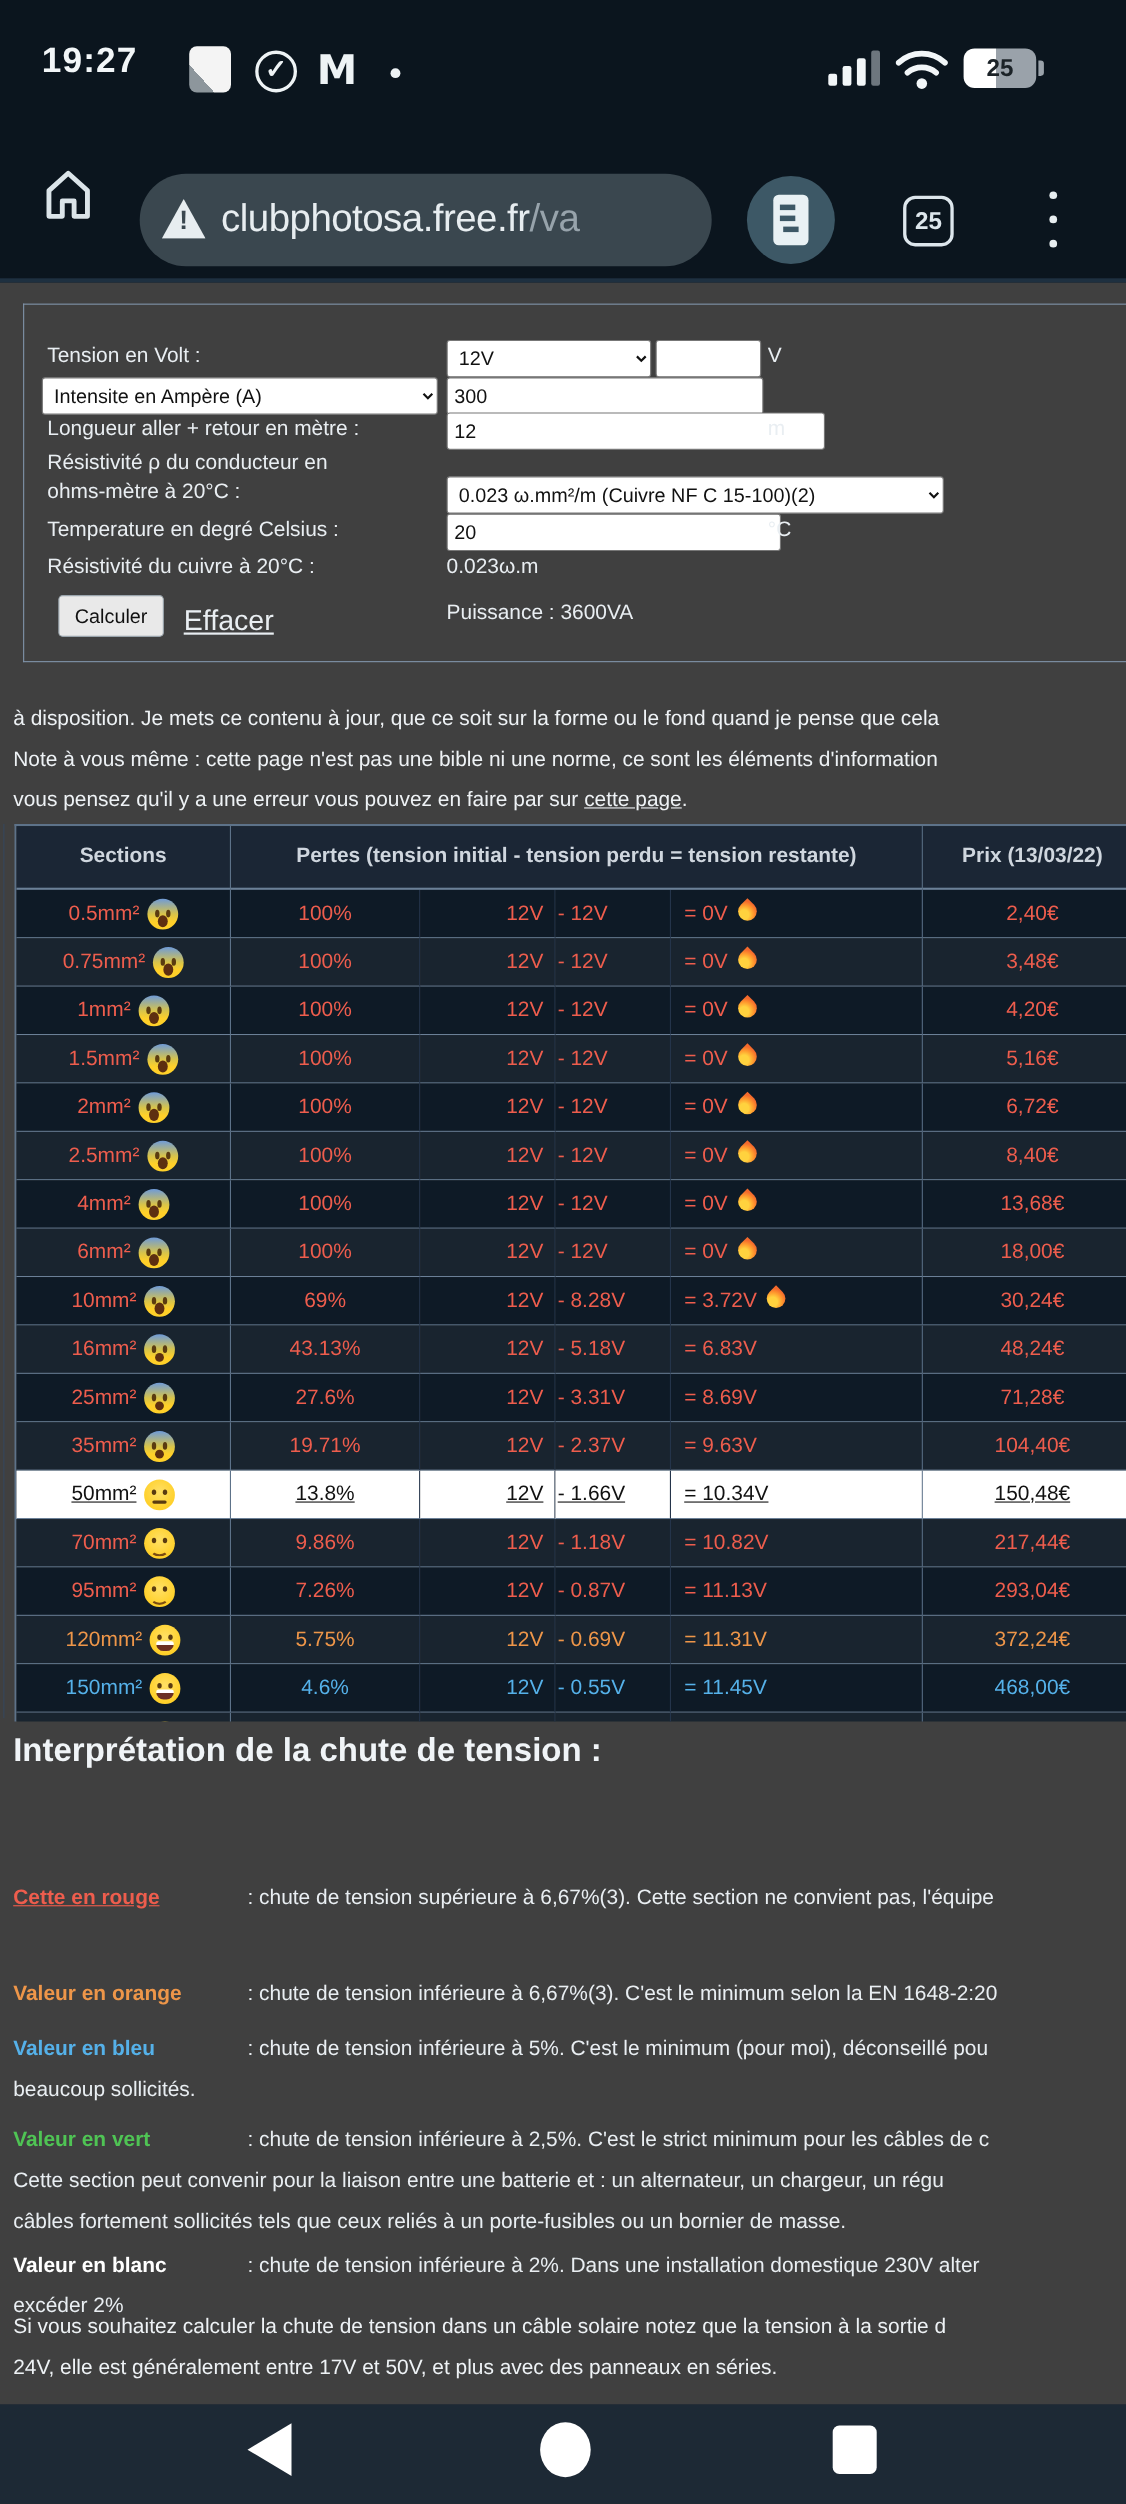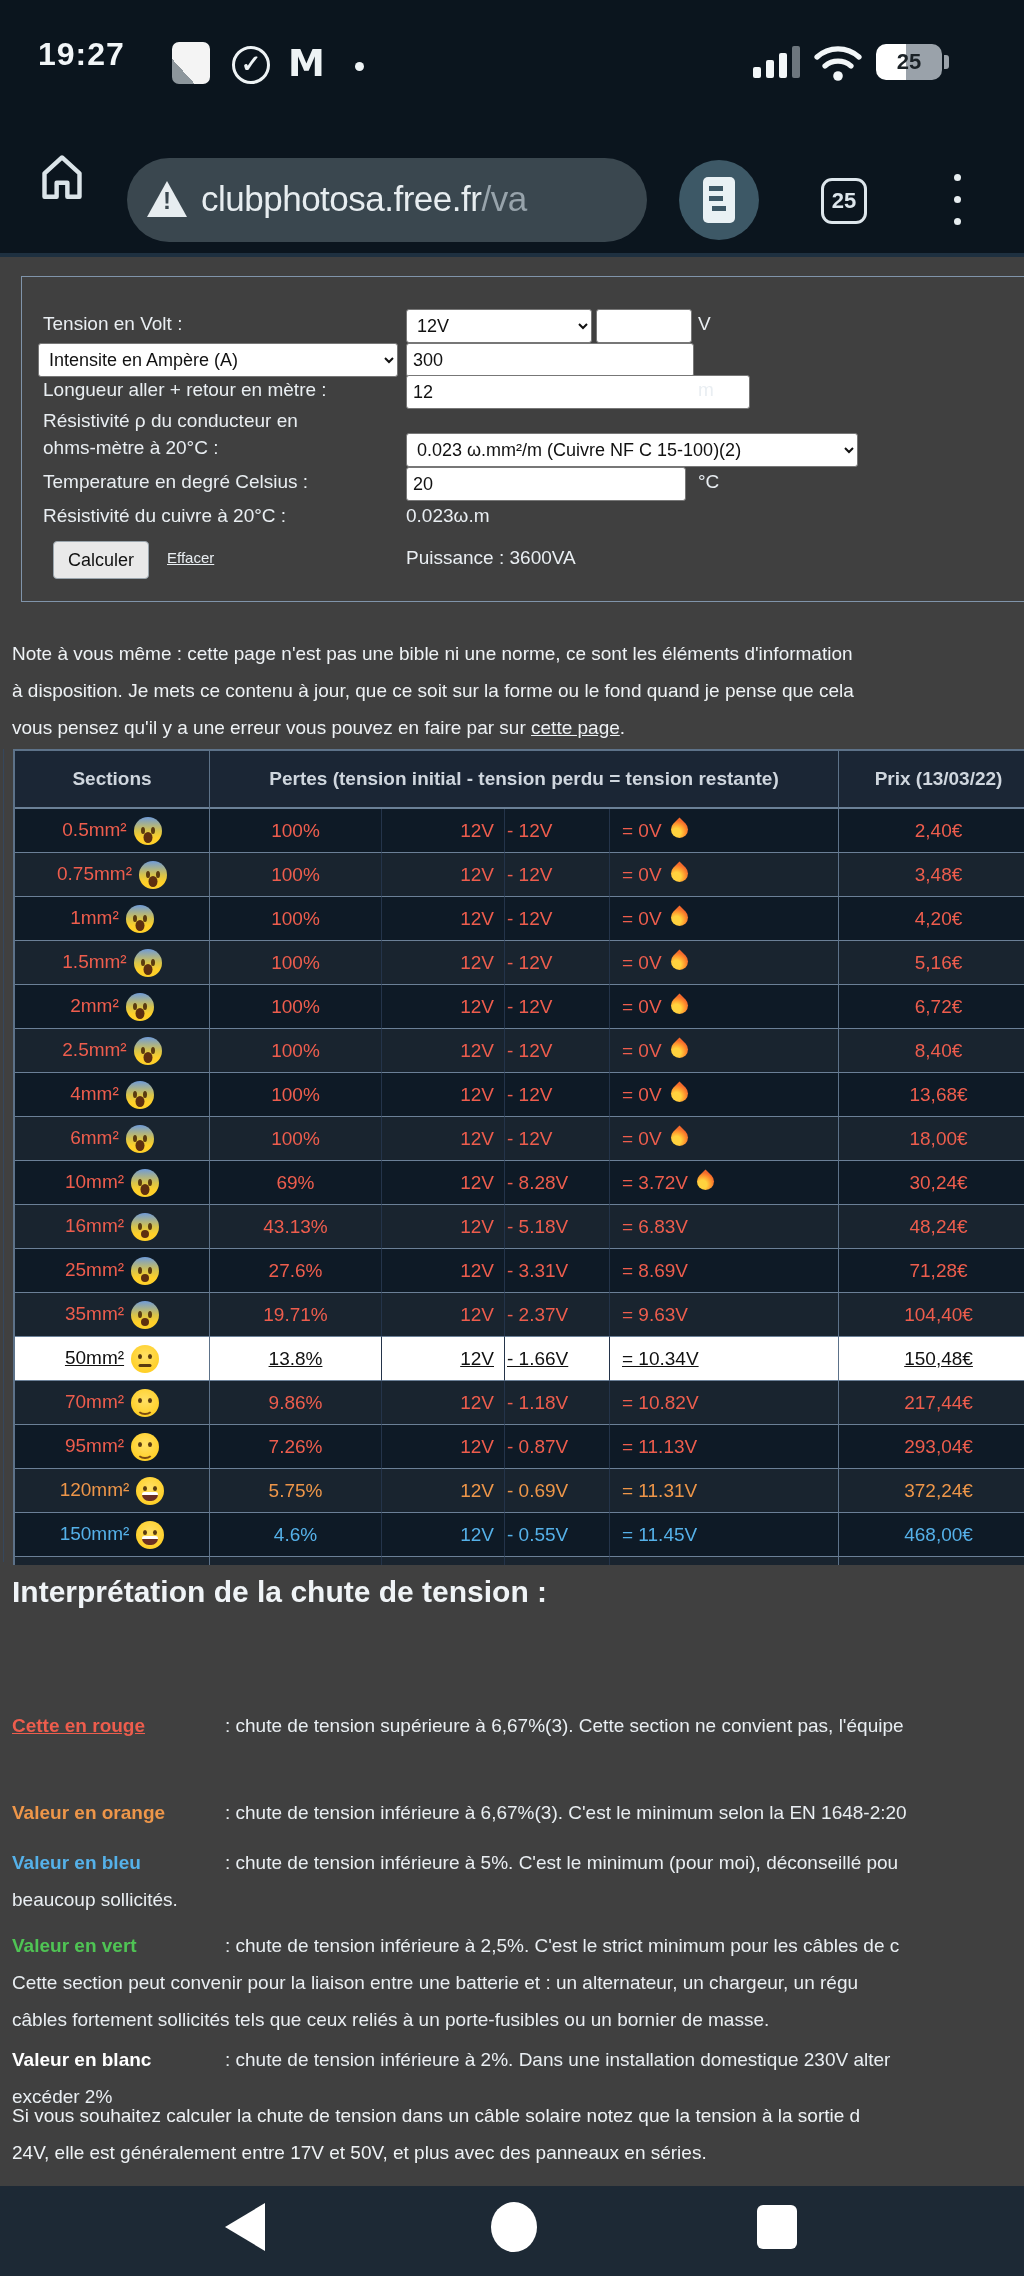--- a/index.html
+++ b/index.html
@@ -49,21 +49,21 @@
   .seam{position:absolute;left:0;top:253px;width:1024px;height:4px;background:#1e3040;}
   
   .page{position:absolute;left:0;top:257px;width:1024px;height:1929px;background:#404040;color:#e9eef2;}
   .formbox{position:absolute;left:21px;top:19px;width:1003px;height:324px;border:1px solid #8094aa;border-right:none;}
   .formbox .lbl{position:absolute;font-size:19px;color:#e9eef2;white-space:nowrap;}
   .formbox input,.formbox select{position:absolute;height:34px;box-sizing:border-box;font-size:18px;
     font-family:"Liberation Sans",sans-serif;color:#111;background:#fff;border:1px solid #777;border-radius:3px;padding:2px 6px;}
   .unit{position:absolute;font-size:19px;color:#e9eef2;}
   .calc-btn{position:absolute;left:31px;top:264px;height:38px;padding:0 14px;font-size:18px;
     font-family:"Liberation Sans",sans-serif;background:#e9e9e9;color:#111;border:1px solid #9aa5ad;border-radius:4px;}
-  .effacer{position:absolute;left:145px;top:272px;font-size:15px;color:#e9eef2;text-decoration:underline;cursor:pointer;}
+  .effacer{position:absolute;left:145px;top:272px;font-size:26px;color:#e9eef2;text-decoration:underline;cursor:pointer;}
   .puissance{position:absolute;left:384px;top:270px;font-size:19px;color:#e9eef2;}
   .note{position:absolute;left:12px;top:378px;font-size:19px;line-height:37px;color:#eef2f5;}
   .note div{white-space:nowrap;}
   .note a{color:#eef2f5;text-decoration:underline;cursor:pointer;}
   
   .tbl-edge{position:absolute;left:3px;top:492px;width:1px;height:813px;background:#36475c;}
   .tblwrap{position:absolute;left:13px;top:492px;width:1011px;height:816px;overflow:hidden;}
   table{border-collapse:separate;border-spacing:0;table-layout:fixed;width:1024px;
     border-left:2px solid #5d7289;border-top:2px solid #5d7289;}
   col.c-sec{width:195px}col.c-pct{width:172px}col.c-v1{width:123px}col.c-v2{width:105px}col.c-v3{width:229px}col.c-prix{width:200px}
@@ -182,34 +182,34 @@
     <input style="left: 384px; top: 98px; width: 344px;" value="12">
     <span class="unit" style="left:676px;top:102px">m</span>
 
     <span class="lbl" style="left:21px;top:133px">Résistivité ρ du conducteur en</span>
     <span class="lbl" style="left:21px;top:160px">ohms-mètre à 20°C :</span>
     <select style="left:384px;top:156px;width:452px">
       <option>0.023 ω.mm²/m (Cuivre NF C 15-100)(2)</option>
     </select>
 
     <span class="lbl" style="left:21px;top:194px">Temperature en degré Celsius :</span>
-    <input style="left: 384px; top: 190px; width: 280px;" value="20">
+    <input style="left: 384px; top: 190px; width: 304px;" value="20">
     <span class="unit" style="left:676px;top:194px">°C</span>
 
     <span class="lbl" style="left:21px;top:228px">Résistivité du cuivre à 20°C :</span>
     <span class="lbl" style="left:384px;top:228px">0.023ω.m</span>
 
     <button class="calc-btn">Calculer</button>
     <a class="effacer">Effacer</a>
     <span class="puissance">Puissance : 3600VA</span>
   </div>
 
   <div class="note">
+    <div>à disposition. Je mets ce contenu à jour, que ce soit sur la forme ou le fond quand je pense que cela</div>
     <div>Note à vous même : cette page n'est pas une bible ni une norme, ce sont les éléments d'information</div>
-    <div>à disposition. Je mets ce contenu à jour, que ce soit sur la forme ou le fond quand je pense que cela</div>
     <div><span>vous pensez qu'il y a une erreur vous pouvez en faire par sur </span><a>cette page</a><span>.</span></div>
   </div>
 
   <div class="tbl-edge"></div>
   <div class="tblwrap">
     <table>
       <colgroup>
           <col class="c-sec">
           <col class="c-pct">
           <col class="c-v1">

